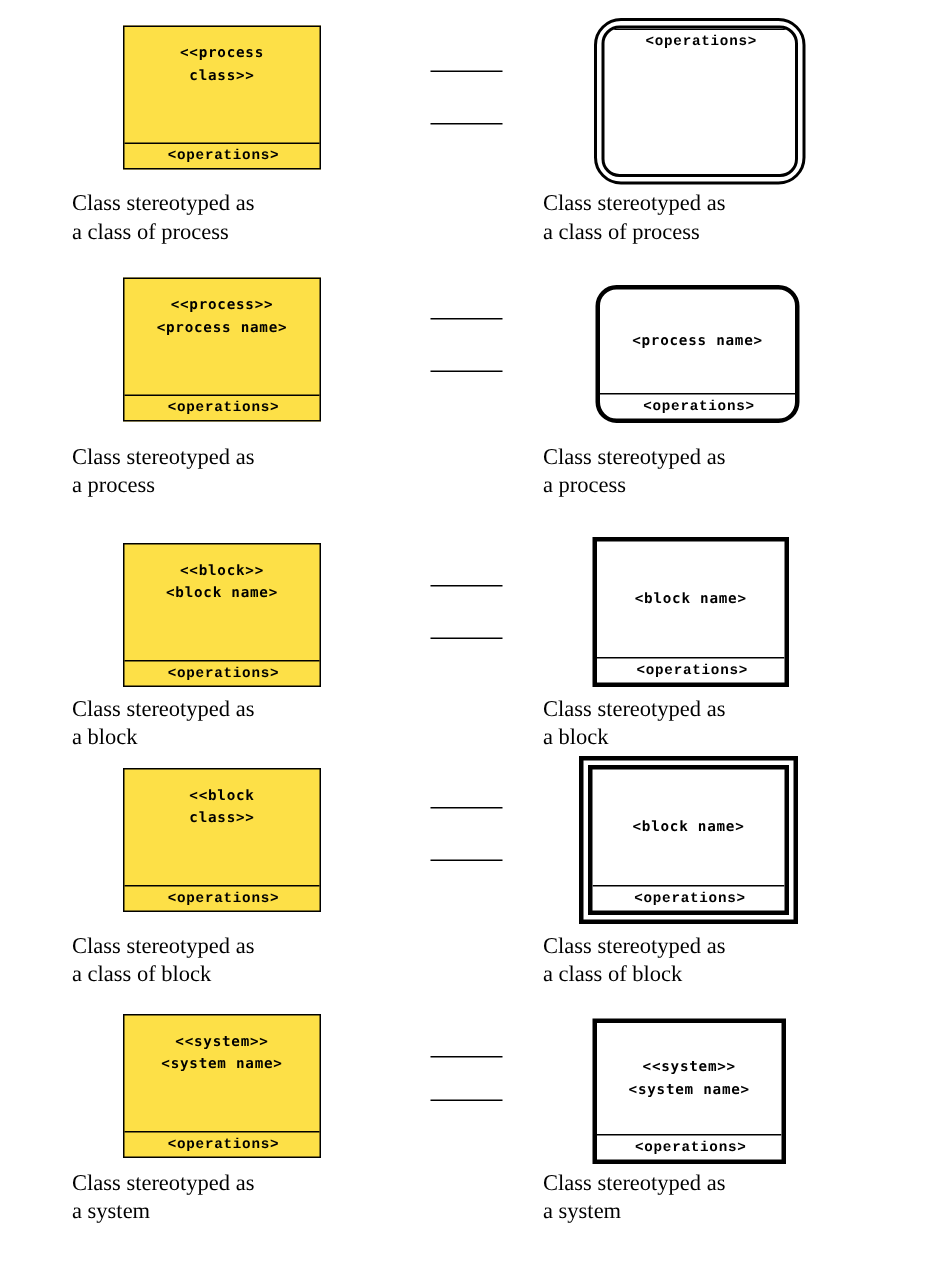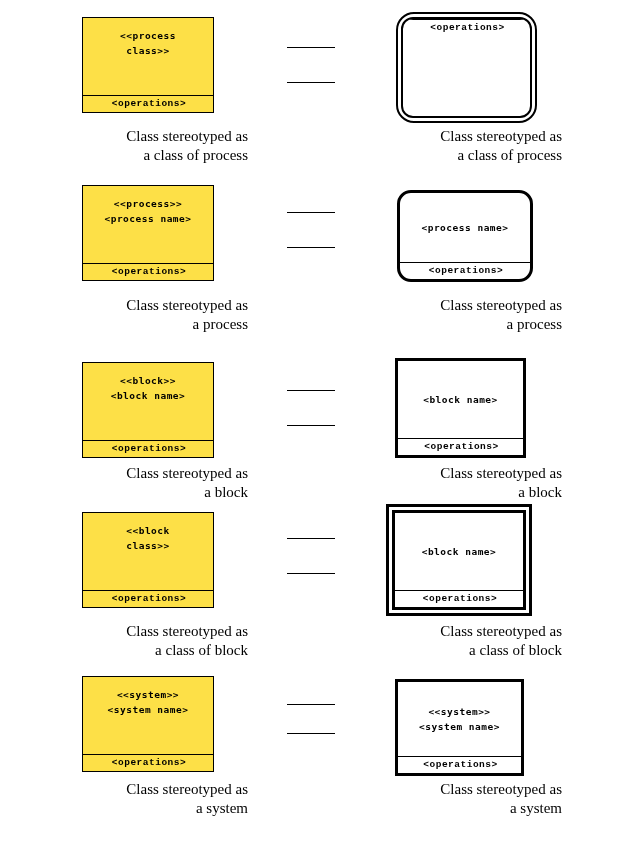--- a/index.html
+++ b/index.html
@@ -43,21 +43,21 @@
     display:flex; flex-direction:column; overflow:hidden;
   }
   .rounded-thick { border:3px solid #000; border-radius:14px; overflow:hidden; }
   .thick { border:3px solid #000; overflow:hidden; }
   .double-thick-outer { border:3px solid #000; padding:3px; }
   .double-thick-inner {
     flex:1; border:3px solid #000; display:flex; flex-direction:column; overflow:hidden;
   }
 
   .caption {
-    position:absolute; width:200px; text-align:right;
+    position:absolute; width:200px; text-align:left;
     font-family:"Liberation Serif", serif; font-size:15px; line-height:19px; color:#000;
   }
 </style>
 </head>
 <body>
 
 <div class="canvas">
 
   <section class="row" style="top:17px;height:168px">
     <div class="lbox">

